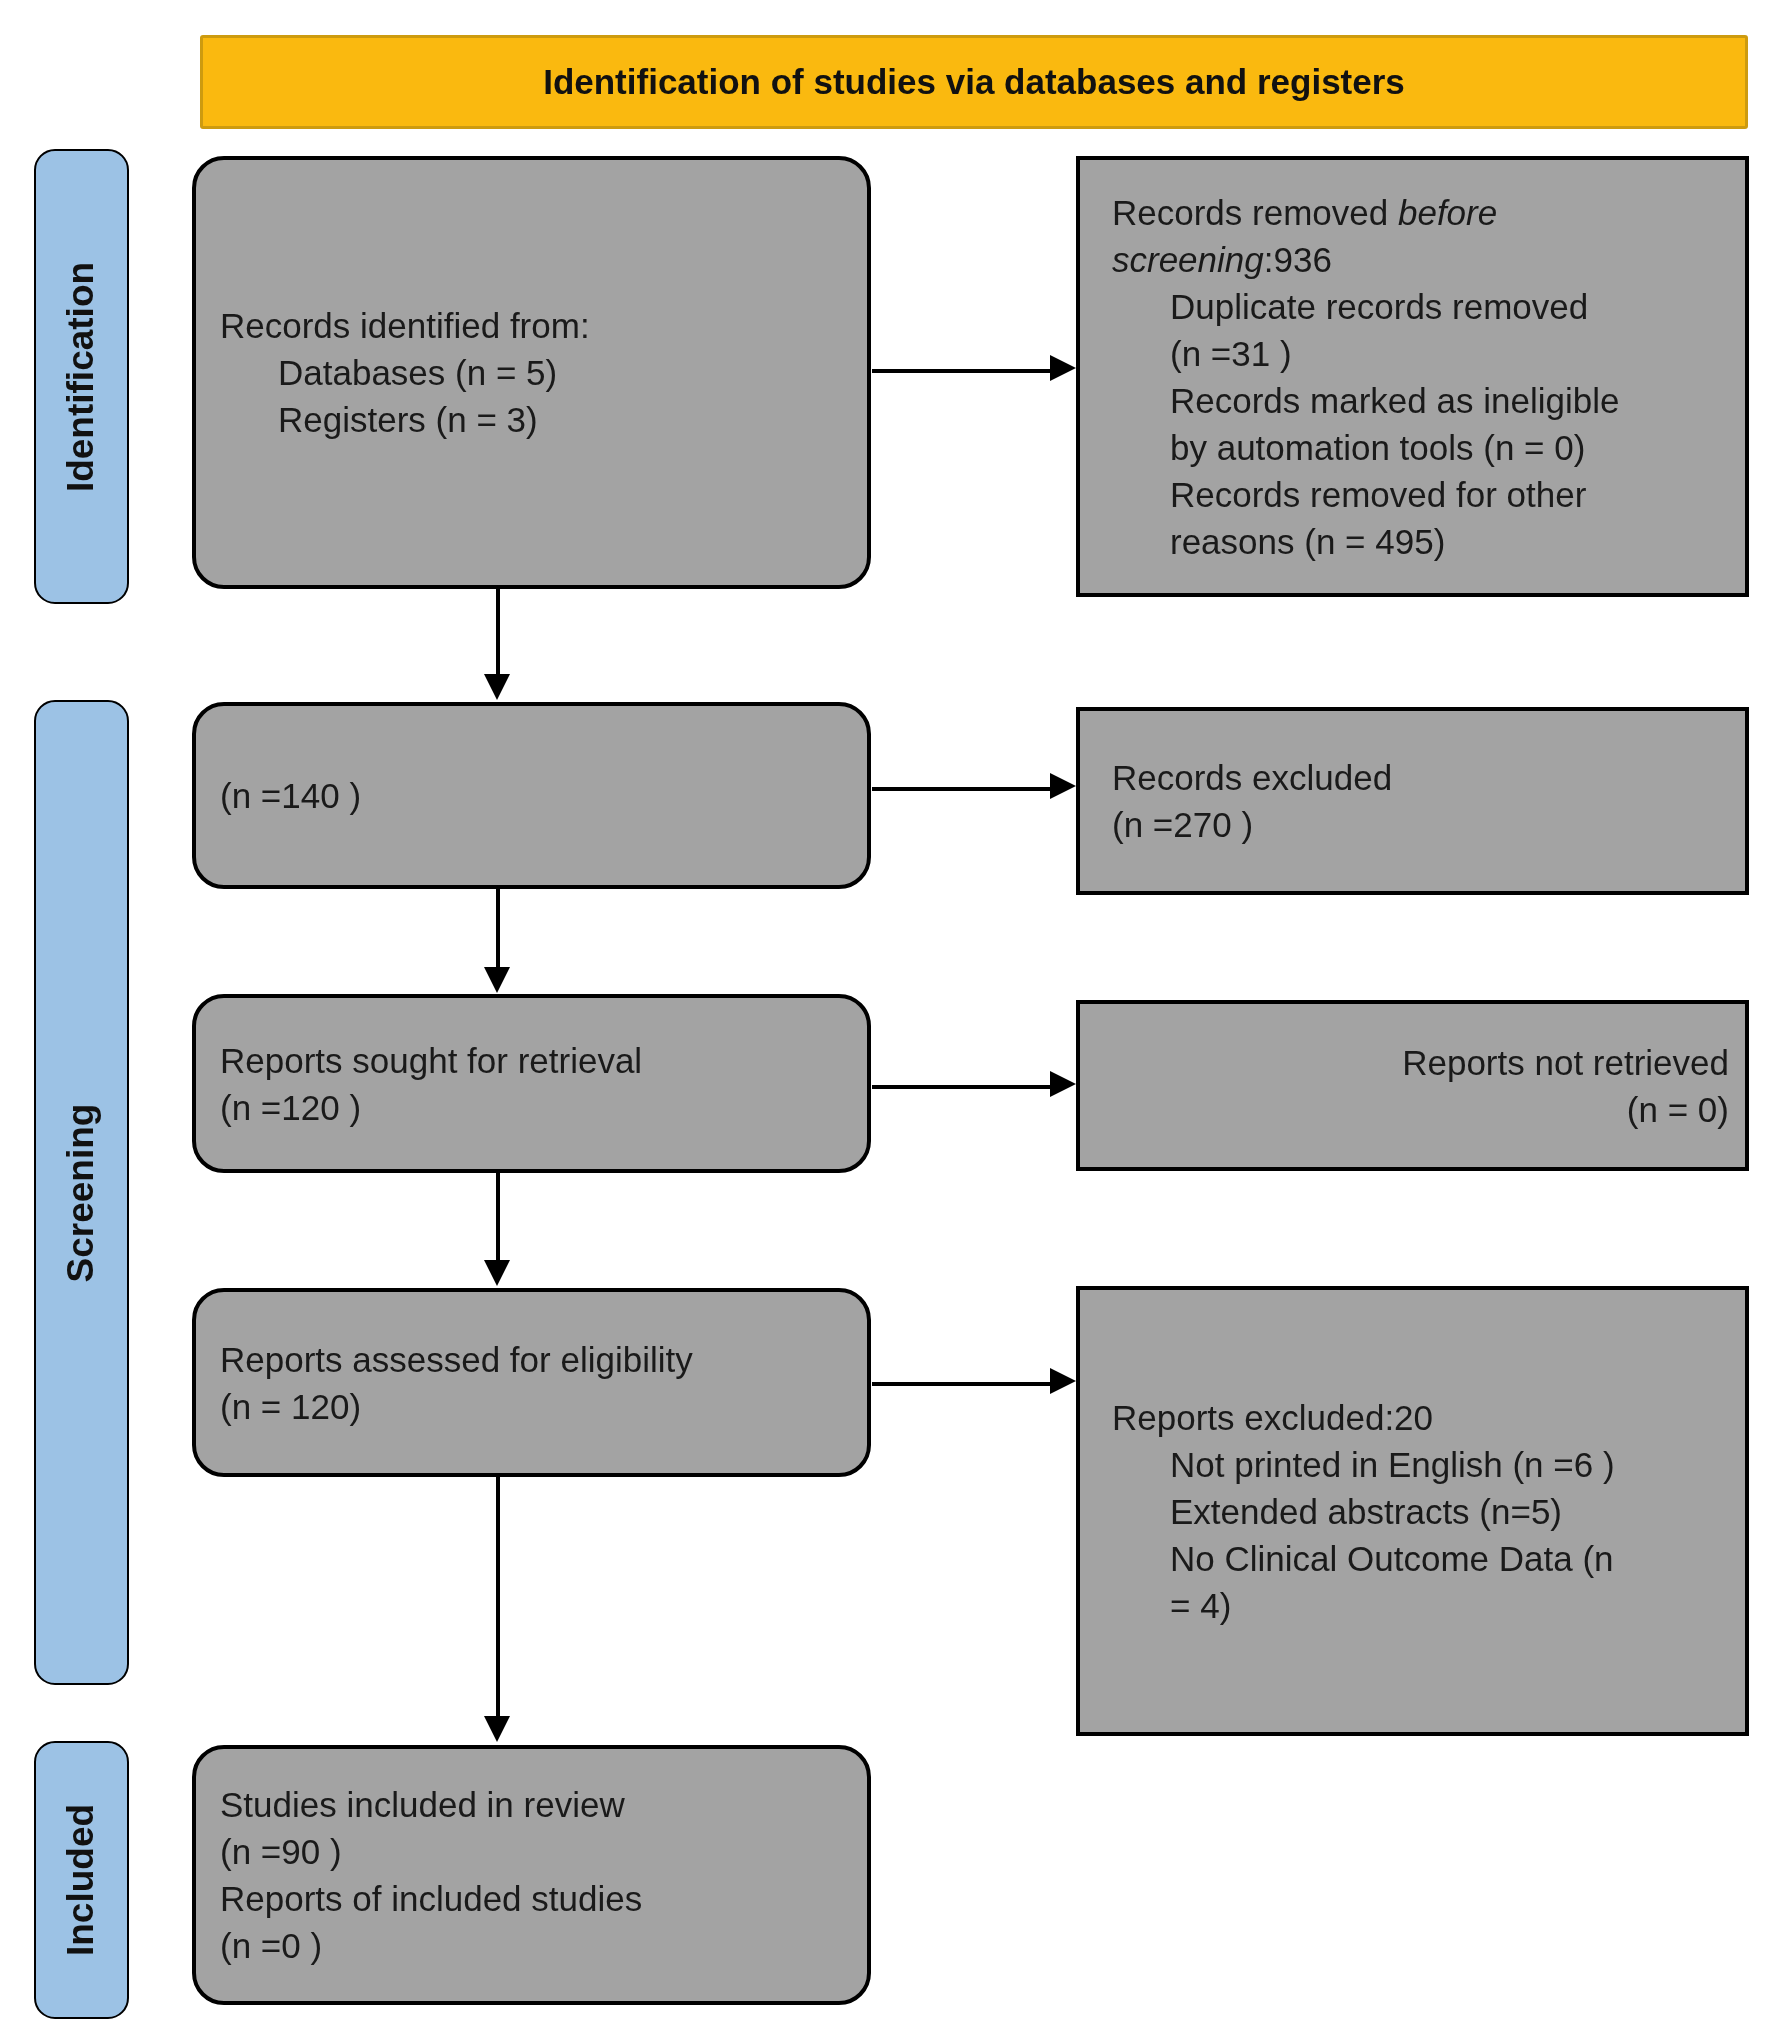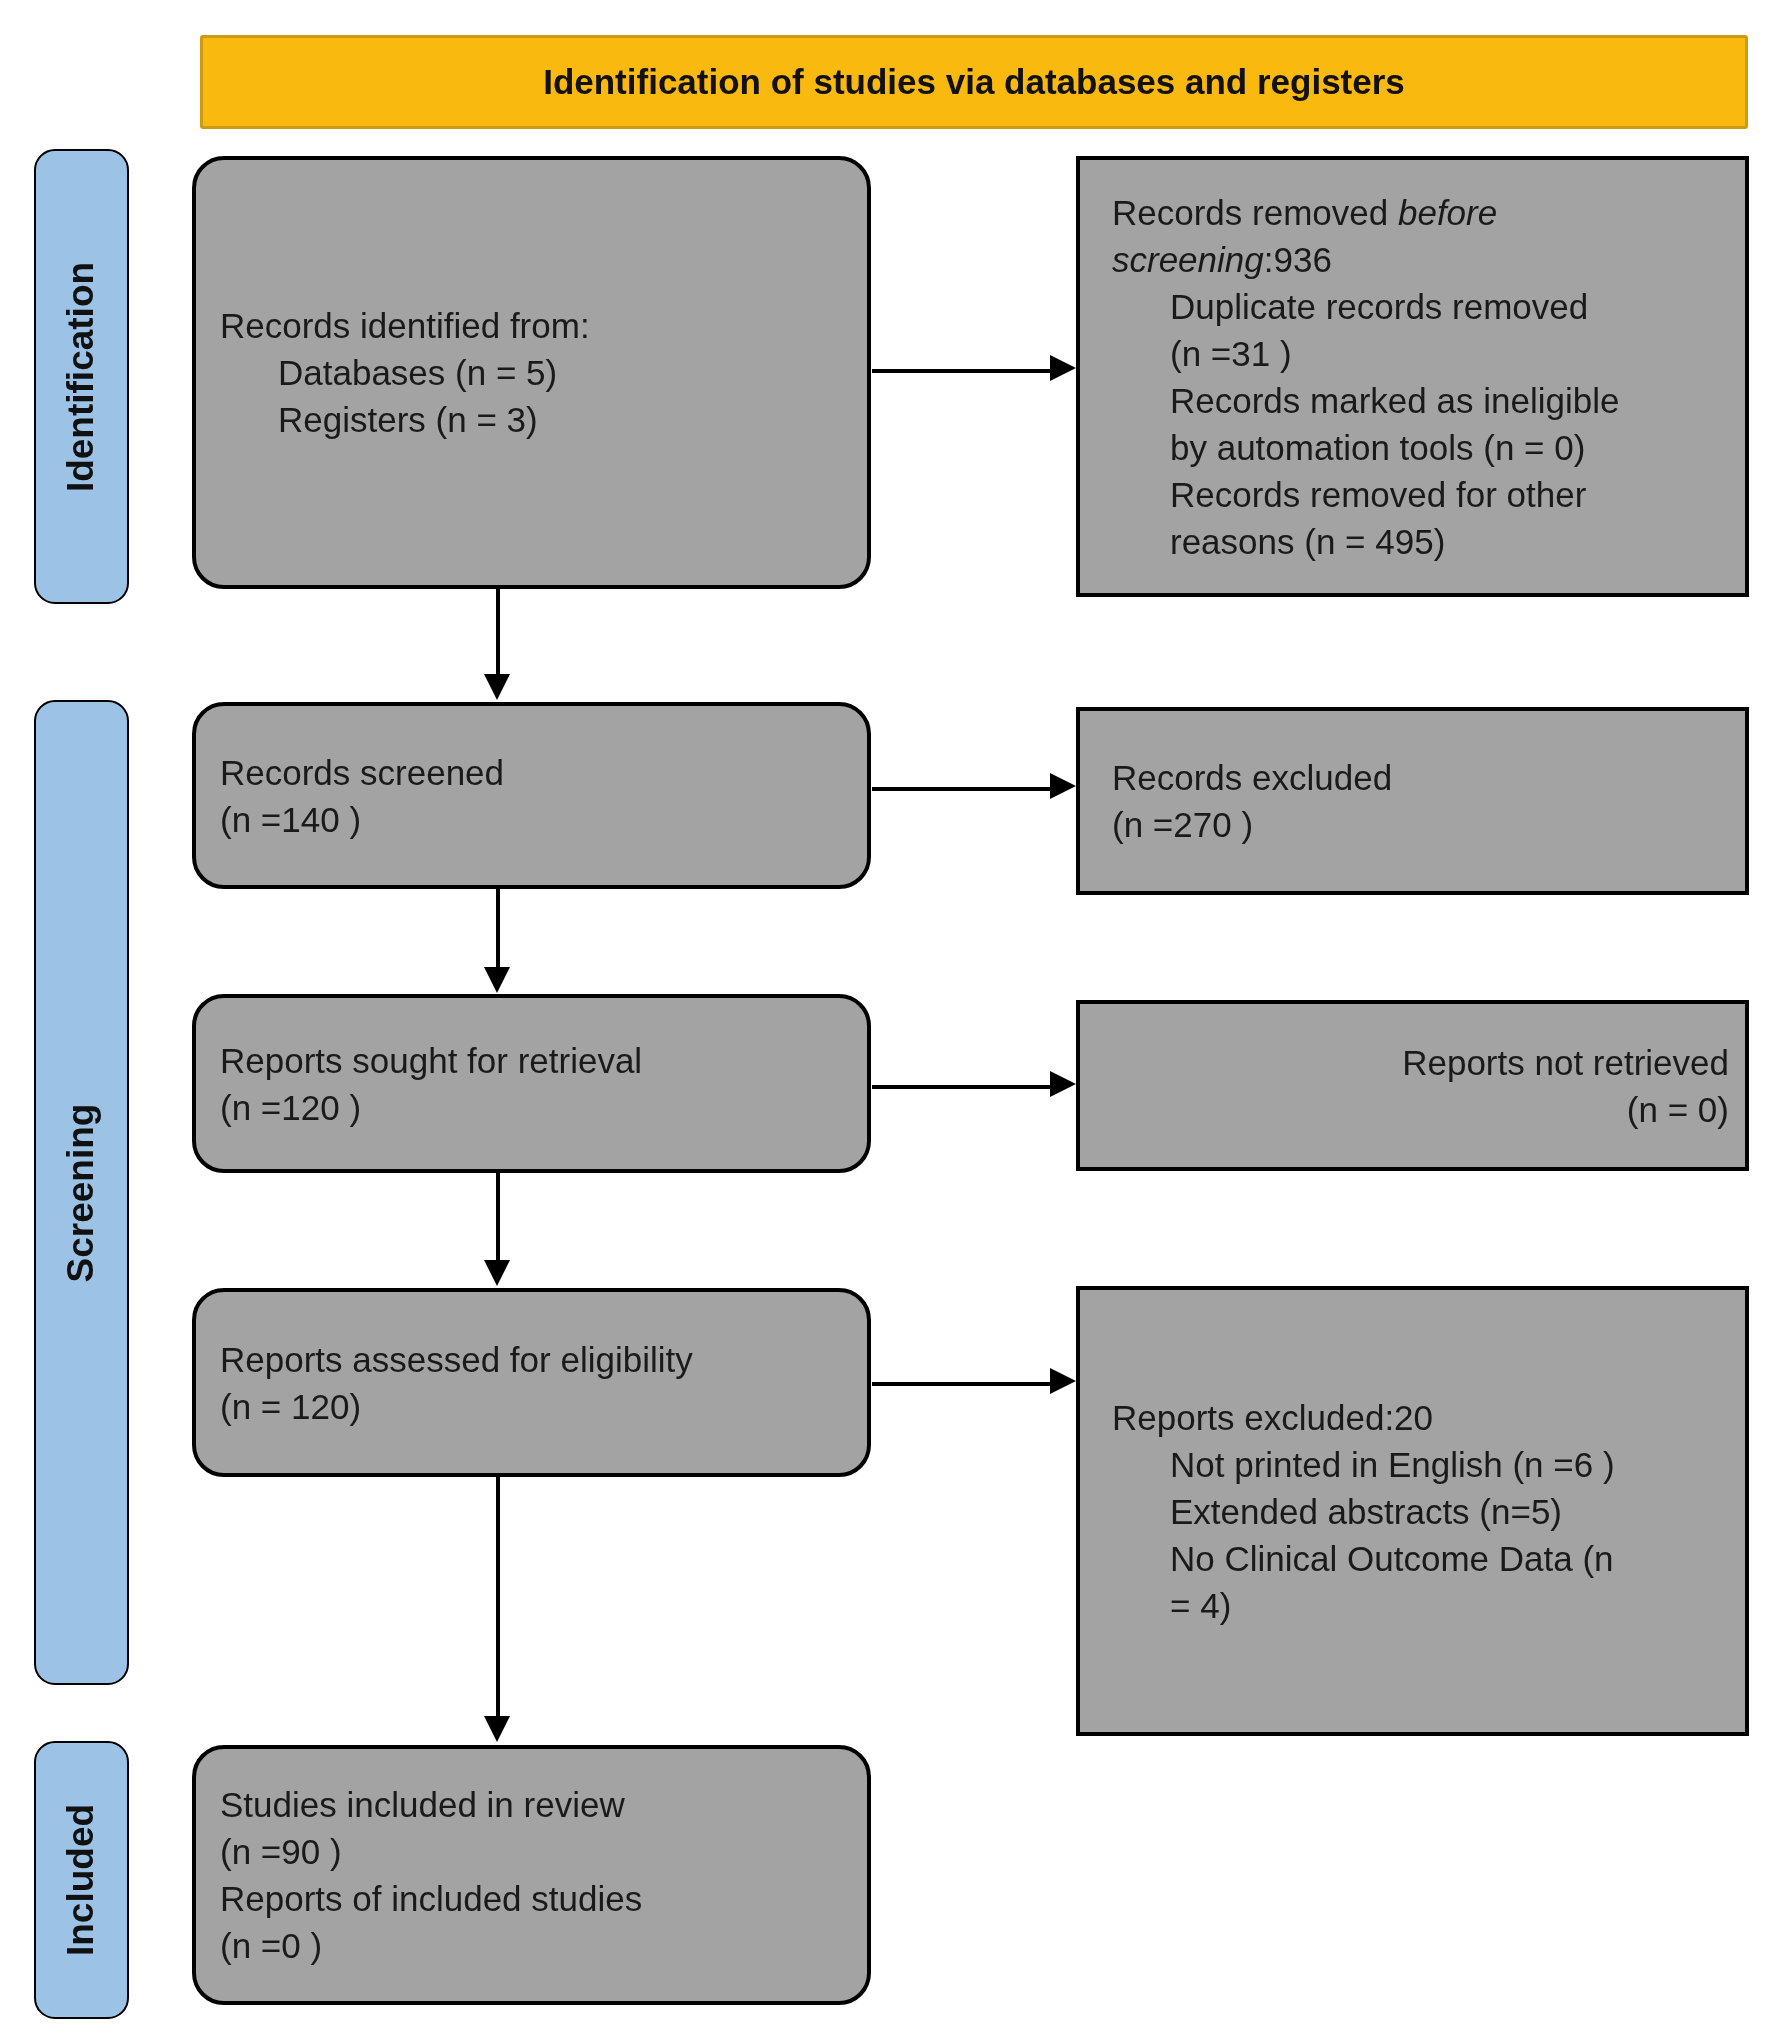--- a/index.html
+++ b/index.html
@@ -85,21 +85,20 @@
     <span>Included</span>
   </div>
 
   <div class="fbox col1 bA">
     <div>Records identified from:</div>
     <div class="indent">Databases (n = 5)</div>
     <div class="indent">Registers (n = 3)</div>
   </div>
 
   <div class="fbox col1 bB">
-    <div>Records screened</div>
     <div>(n =140 )</div>
   </div>
 
   <div class="fbox col1 bC">
     <div>Reports sought for retrieval</div>
     <div>(n =120 )</div>
   </div>
 
   <div class="fbox col1 bD">
     <div>Reports assessed for eligibility</div>

